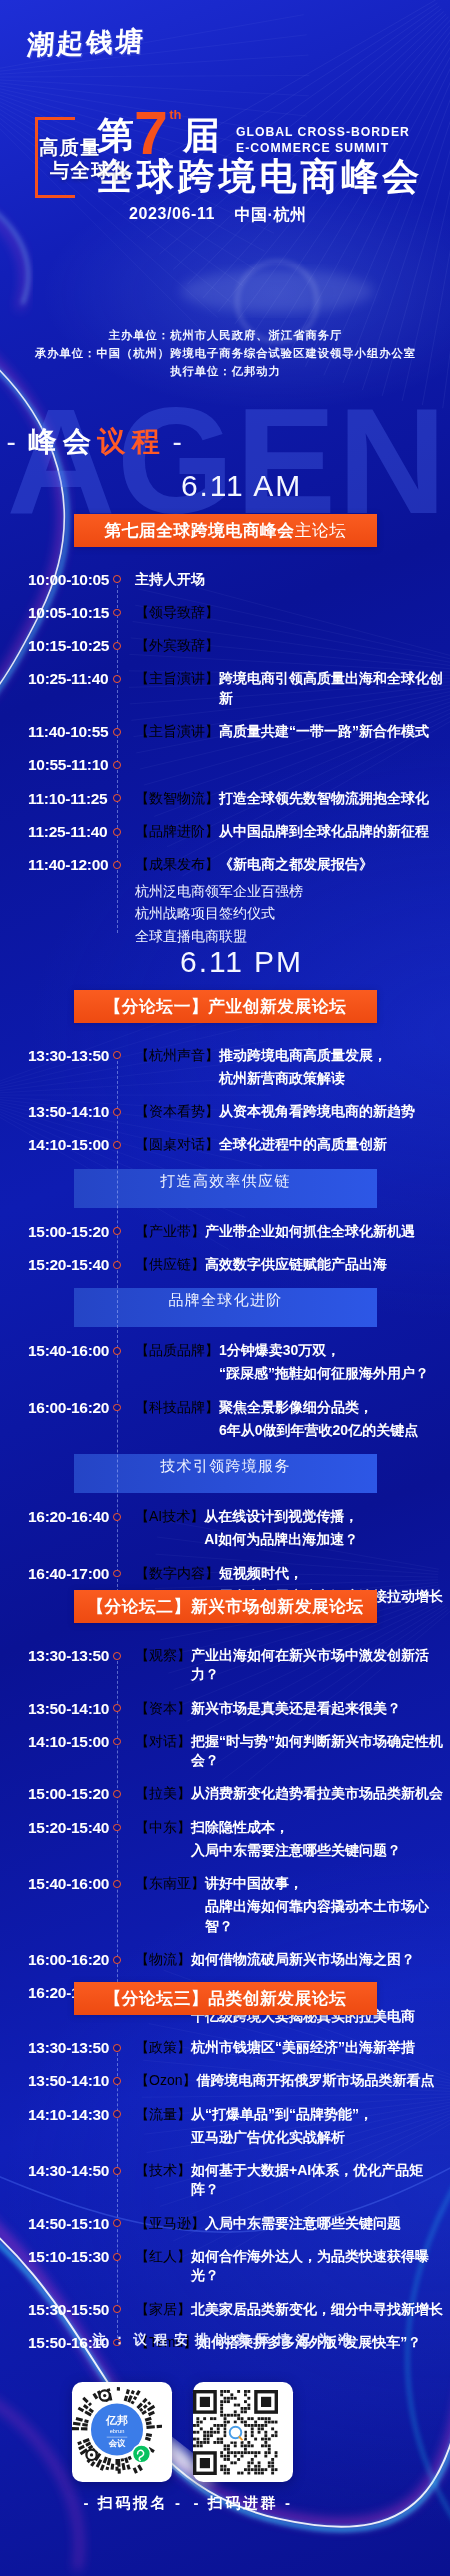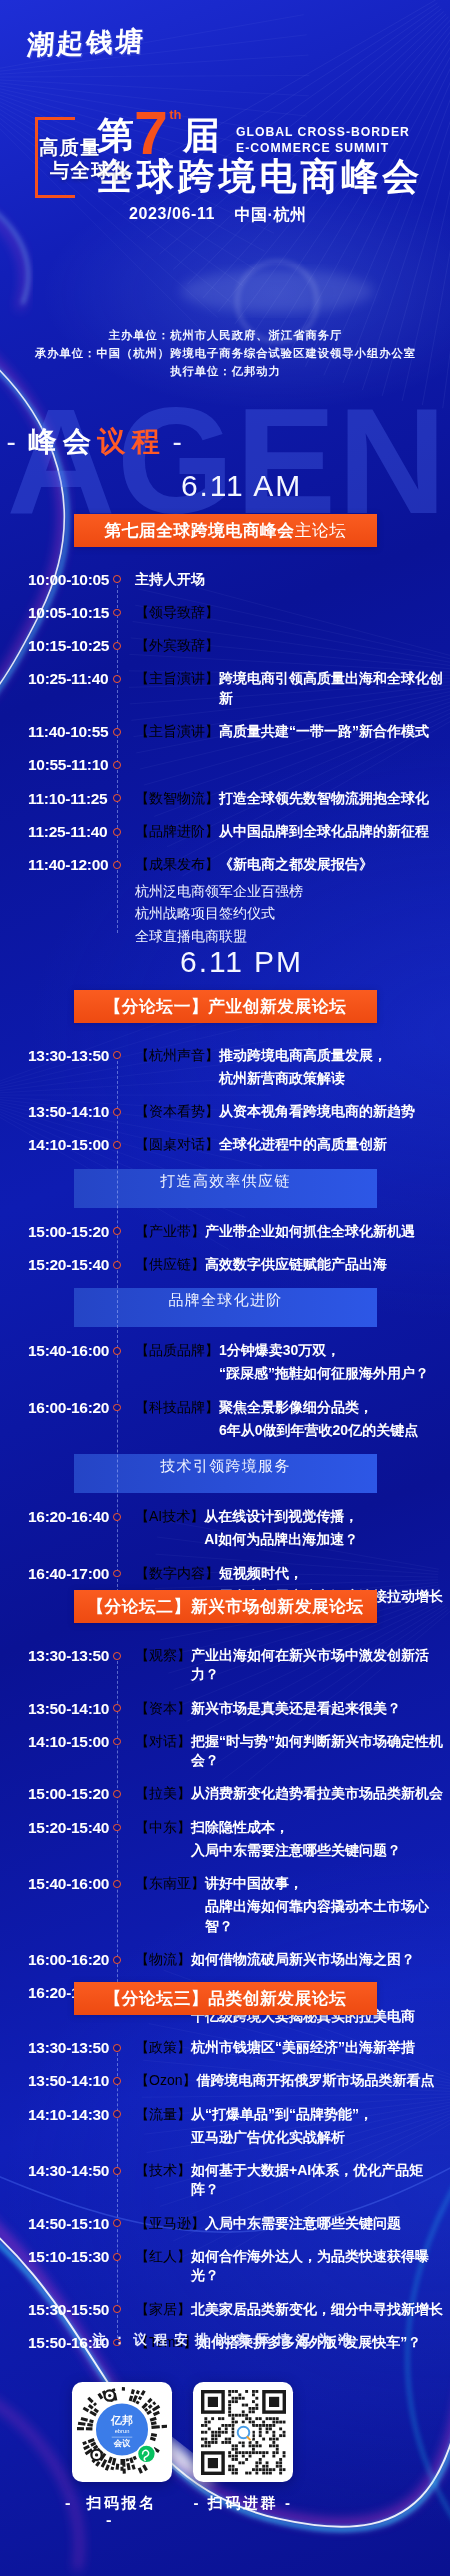--- a/index.html
+++ b/index.html
@@ -66,25 +66,25 @@
   .subs{margin-top:5.2px;padding-left:9px;}
   .sub{font-size:14px;font-weight:400;line-height:22.5px;color:#f2f5ff;}
   .bar{width:303px;margin:7.7px auto 14px;height:39px;line-height:24.5px;text-align:center;
     background:linear-gradient(90deg,#2545c6,#2d57e6);font-size:15px;font-weight:500;color:#f0f4ff;
     letter-spacing:1.3px;}
 
   
   #note{top:2331px;left:0;width:100%;text-align:center;font-size:13.5px;font-weight:700;
     letter-spacing:7px;color:#e8edff;z-index:2;}
   .qr-card{top:2382px;width:100px;height:100px;background:#fff;border-radius:10.3px;z-index:3;
-    display:flex;align-items:center;justify-content:center;box-shadow:0 2.6px 11.6px rgba(0,0,60,.35);}
+    display:flex;align-items:center;box-shadow:0 2.6px 11.6px rgba(0,0,60,.35);}
   #qr-left{left:72px;}
   #qr-right{left:193px;}
   .qr-label{top:2494px;width:100px;text-align:center;font-size:15px;font-weight:800;letter-spacing:2.6px;z-index:3;}
-  #qr-label-left{left:60px;font-family:Liberation Mono, monospace;}
+  #qr-label-left{left:83px;}
   #qr-label-right{left:193px;}
 </style>
 </head>
 <body>
 
 <svg id="bg-decor" viewBox="0 0 700 3999" xmlns="http://www.w3.org/2000/svg">
   <defs>
     <filter id="bl6">
         <feGaussianBlur stdDeviation="4"></feGaussianBlur>
       </filter>

